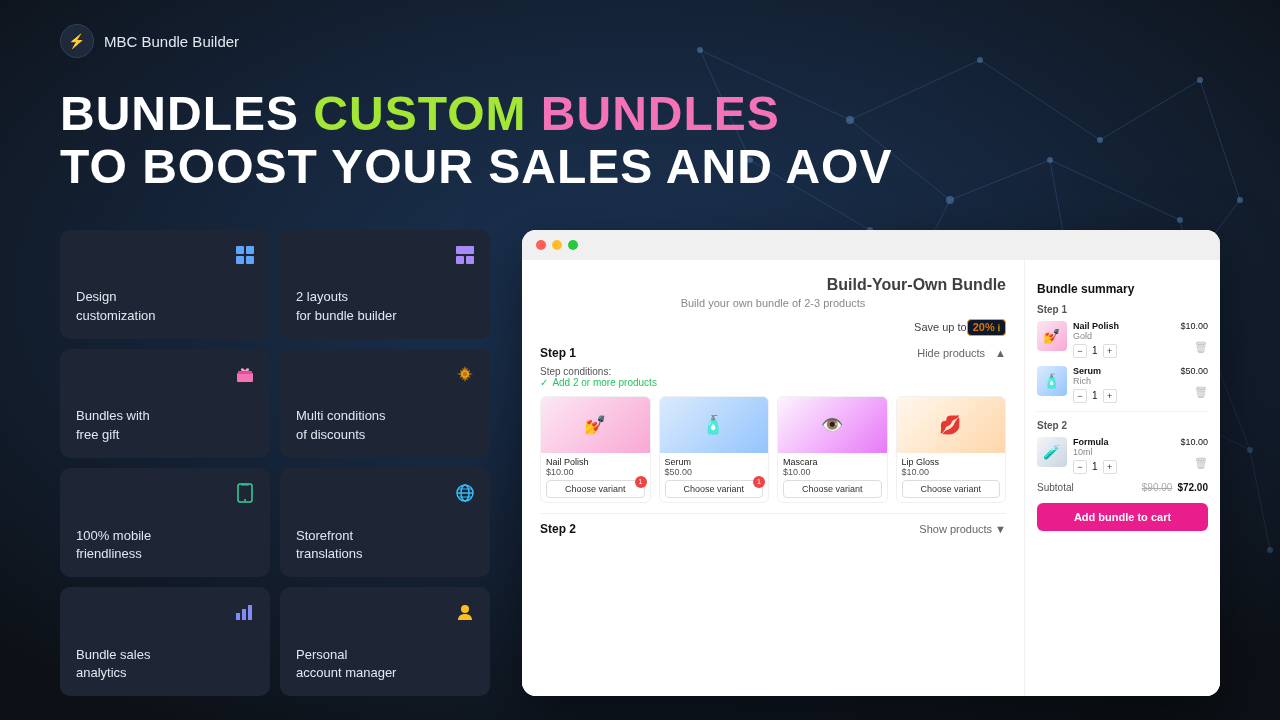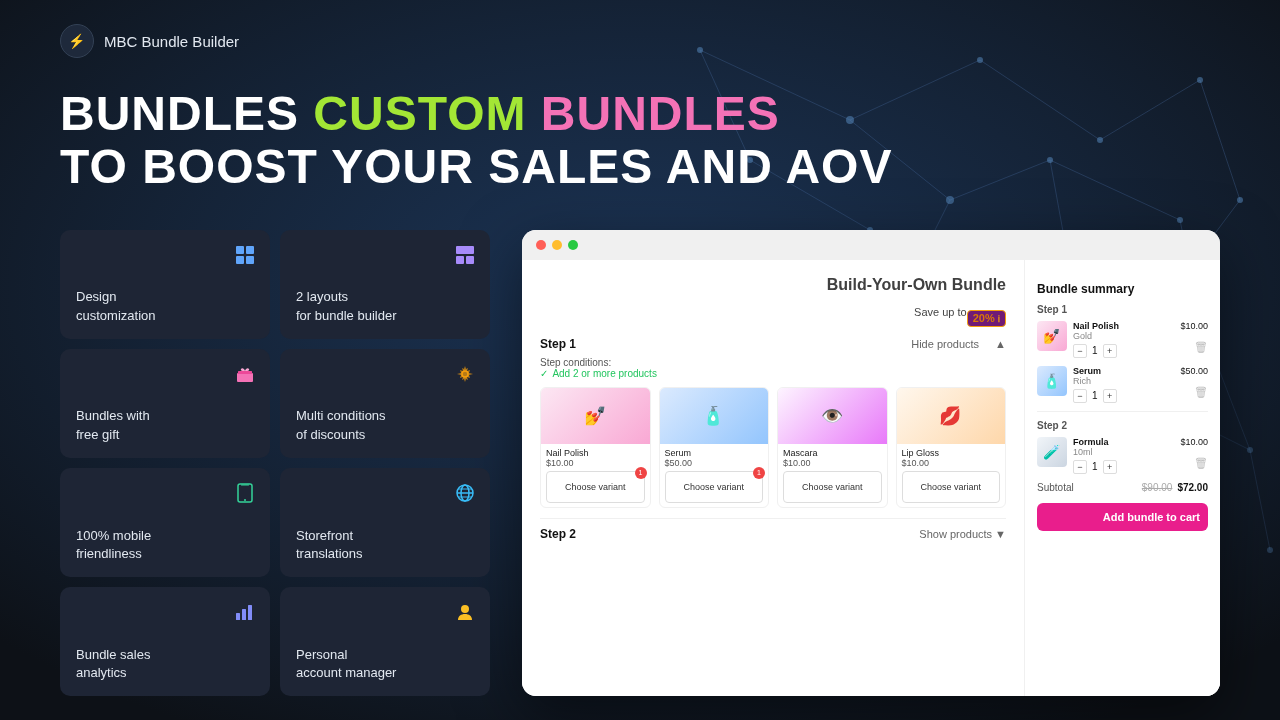--- a/index.html
+++ b/index.html
@@ -178,31 +178,30 @@
       align-items: center;
       gap: 0;
       margin-bottom: 10px;
       justify-content: flex-end;
     }
     .save-text {
       font-size: 11px;
       color: #444;
     }
     .save-badge {
-      background: #701a75;
+      background: #0f172a;
       border: 1px solid #f59e0b;
       border-radius: 4px;
       padding: 1px 5px;
       font-size: 11px;
       font-weight: 600;
       color: #d97706;
       display: flex;
       align-items: center;
       gap: 3px;
-      margin-top: 13px;
     }
     .save-badge-icon {
       color: #f59e0b;
       font-size: 9px;
     }
 
     .step-header {
       display: flex;
       justify-content: space-between;
       align-items: center;
@@ -211,21 +210,21 @@
     .step-label {
       font-size: 12px;
       font-weight: 600;
       color: #111;
     }
     .hide-products {
       font-size: 11px;
       color: #666;
       display: flex;
       align-items: center;
-      gap: 16px;
+      gap: 10px;
       cursor: pointer;
     }
 
     .step-conditions {
       font-size: 10px;
       color: #555;
       margin-bottom: 8px;
     }
     .condition-green {
       color: #22c55e;
@@ -267,21 +266,21 @@
     }
     .product-price {
       font-size: 9px;
       color: #555;
     }
     .choose-btn {
       width: 100%;
       background: #fff;
       border: 1px solid #ddd;
       border-radius: 4px;
-      padding: 10px 0;
+      padding: 3px 0;
       font-size: 9px;
       color: #333;
       cursor: pointer;
       margin-top: 3px;
       text-align: center;
       position: relative;
     }
     .choose-btn.has-badge::after {
       content: attr(data-badge);
       position: absolute;
@@ -443,21 +442,21 @@
       width: 100%;
       background: #e91e8c;
       color: #fff;
       border: none;
       border-radius: 6px;
       padding: 8px;
       font-size: 11px;
       font-weight: 600;
       cursor: pointer;
       margin-top: 10px;
-      text-align: right;
+      text-align: center;
     }
 
     
     .img-nail-polish { background: linear-gradient(135deg, #fce7f3, #f9a8d4); }
     .img-serum { background: linear-gradient(135deg, #dbeafe, #93c5fd); }
     .img-mascara { background: linear-gradient(135deg, #fdf4ff, #e879f9); }
     .img-lip-gloss { background: linear-gradient(135deg, #fff7ed, #fed7aa); }
     .img-formula { background: linear-gradient(135deg, #f1f5f9, #cbd5e1); }
 
     
@@ -645,20 +644,21 @@
       <div class="browser-bar">
         <div class="browser-dot dot-red"></div>
         <div class="browser-dot dot-yellow"></div>
         <div class="browser-dot dot-green"></div>
       </div>
 
       <div class="browser-content">
 
         <div class="bundle-main">
           <div class="bundle-title">Build-Your-Own Bundle</div>
+          <div class="bundle-subtitle">Build your own bundle of 2-3 products</div>
 
           <div class="save-badge-row">
             <span class="save-text">Save up to</span>
             <div class="save-badge">
               <span>20%</span>
               <span class="save-badge-icon">ℹ</span>
             </div>
           </div>
 
           <div class="step-header">

